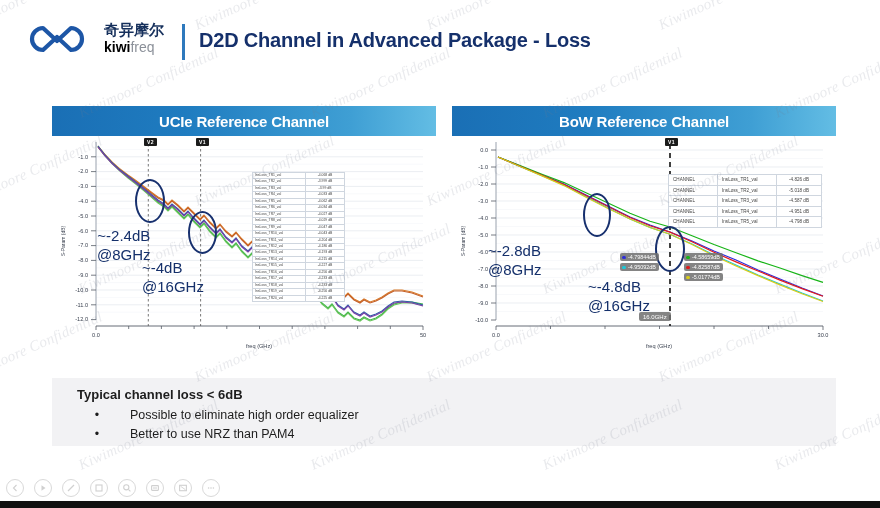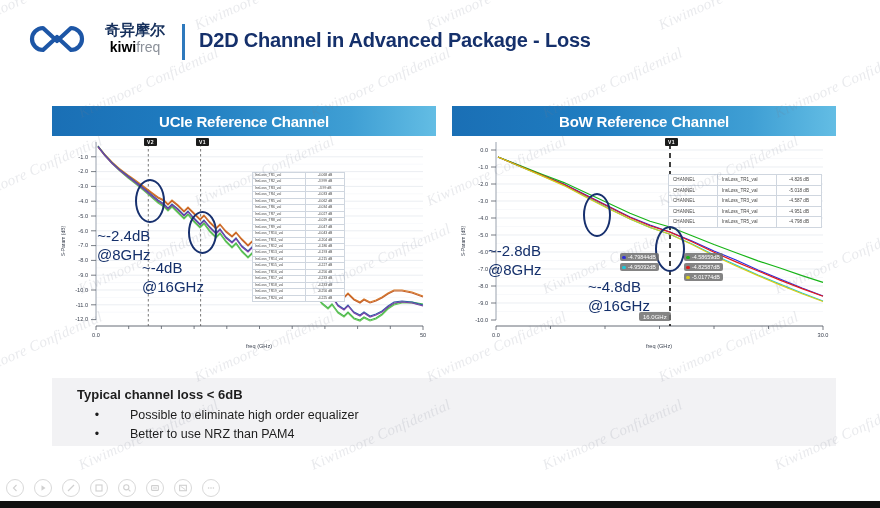--- a/index.html
+++ b/index.html
@@ -23,21 +23,21 @@
     white-space:nowrap;
     transform:rotate(-24deg);
     transform-origin:left top;
     letter-spacing:.3px;
   }
 
   
   .header{position:absolute;left:0;top:0;width:880px;height:82px;}
   .logo{position:absolute;left:26px;top:22px;width:150px;height:44px;}
   .logo-mark{position:absolute;left:0;top:2px;width:62px;height:30px;}
-  .logo-text{position:absolute;left:64px;top:0px;width:90px;text-align:center;}
+  .logo-text{position:absolute;left:78px;top:0px;width:90px;}
   .logo-cn{font-family:"DejaVu Sans", sans-serif;font-size:15px;font-weight:bold;color:#16305c;line-height:17px;letter-spacing:0px;}
   .logo-en{font-size:14px;line-height:15px;margin-top:1px;}
   .logo-en b{color:#000000;font-weight:bold;}
   .logo-en span{color:#8b9099;font-weight:normal;}
   .title-bar{position:absolute;left:182px;top:24px;width:3px;height:36px;background:#2e79bd;}
   .title{position:absolute;left:199px;top:29px;font-size:20px;font-weight:bold;color:#15306b;letter-spacing:-0.2px;font-family:"Liberation Sans",sans-serif;}
 
   
   .panel{position:absolute;top:106px;width:384px;height:258px;background:#fca5a5;}
   .panel.left{left:52px;}

